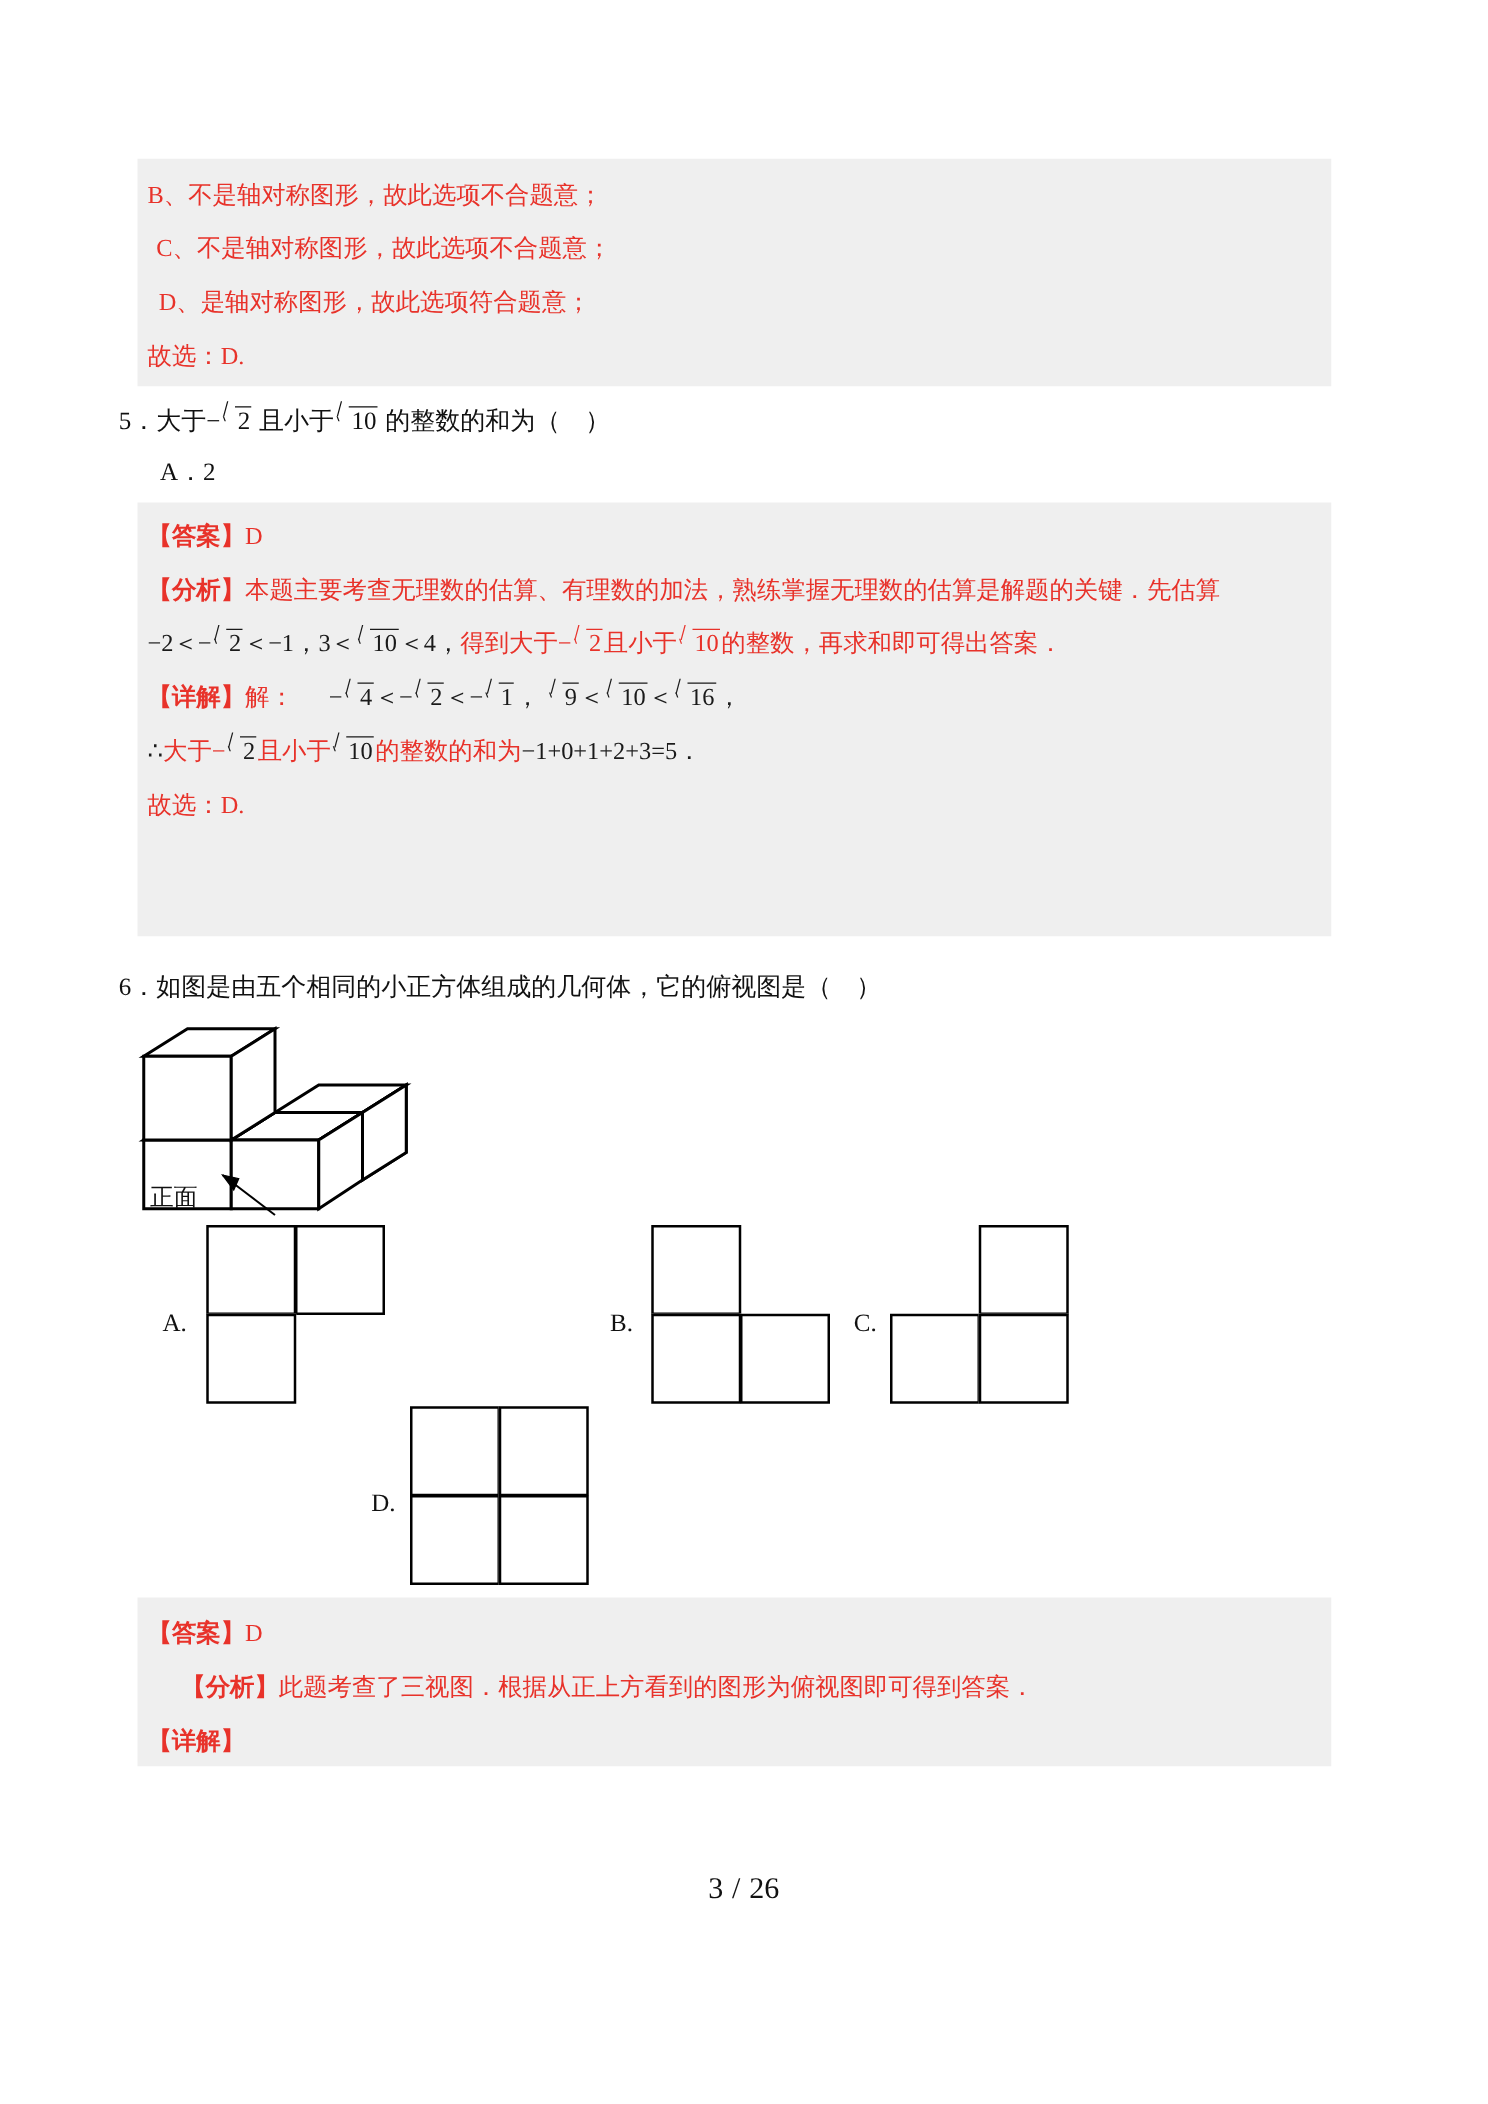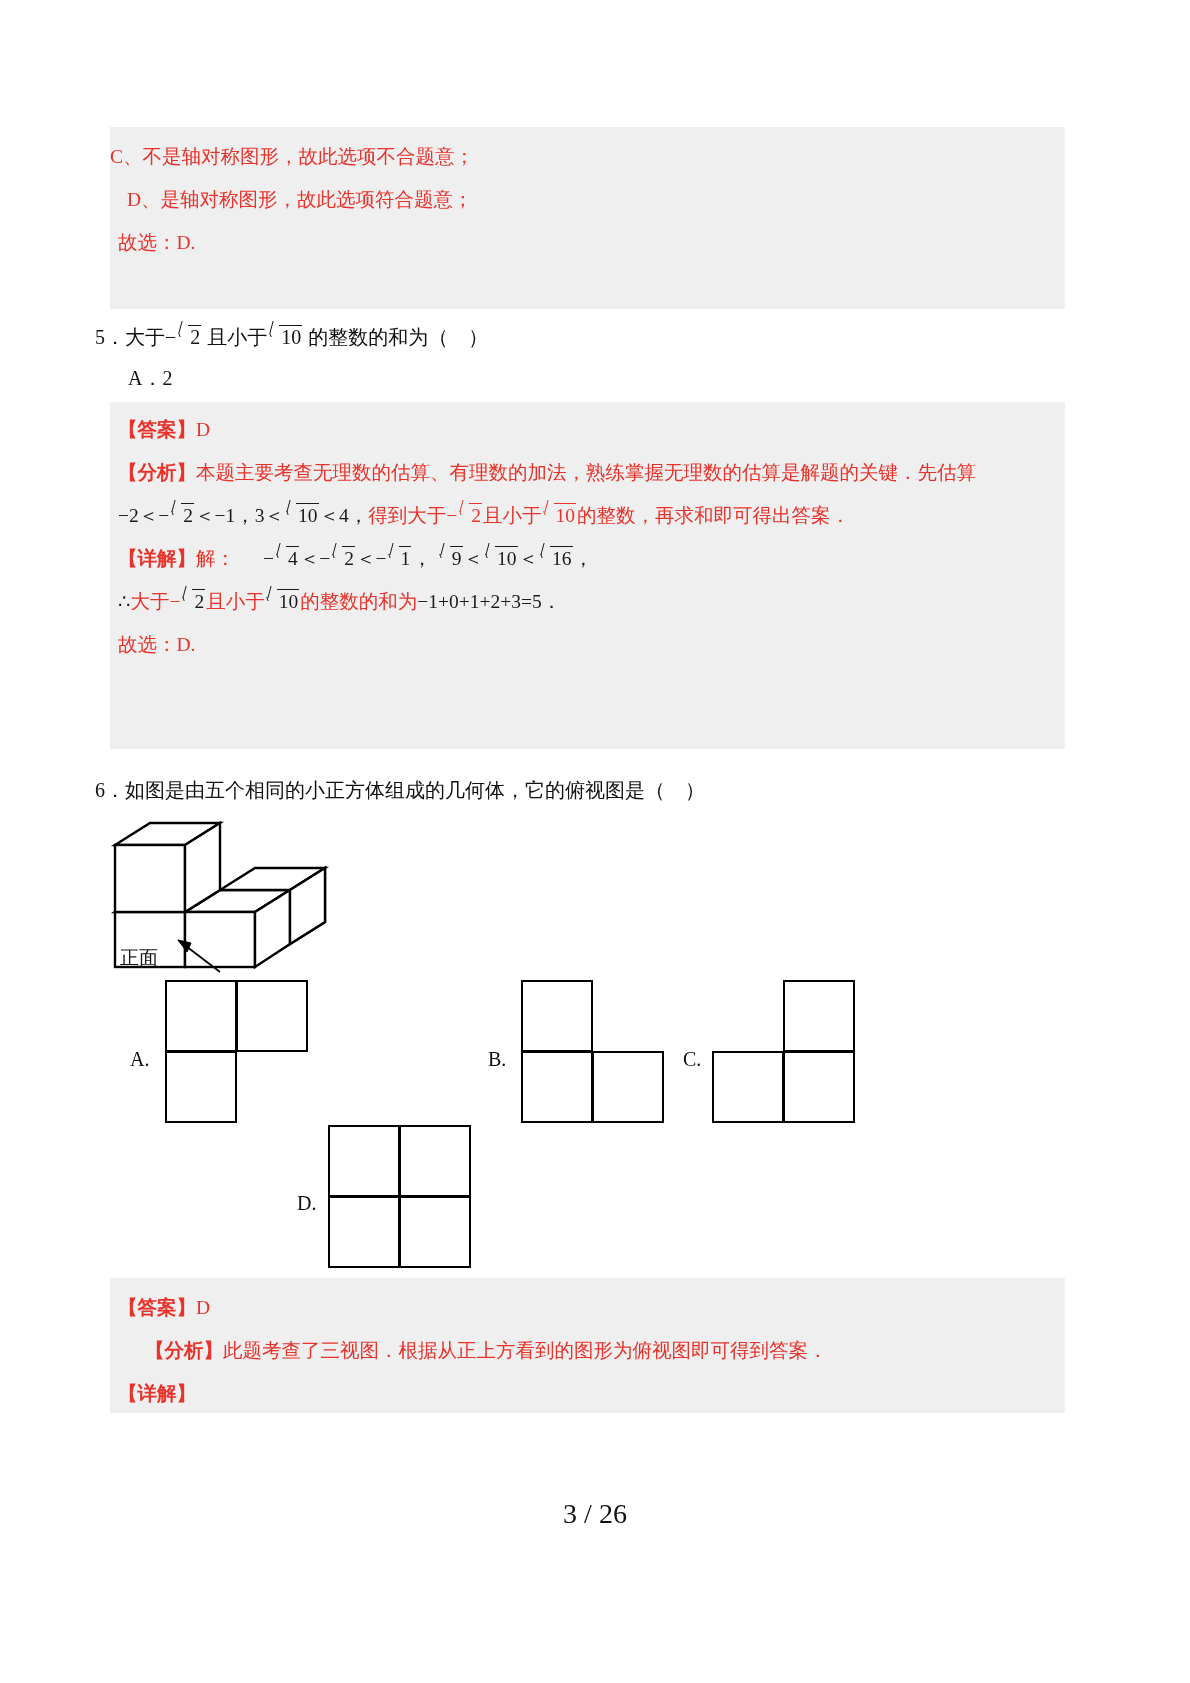--- a/index.html
+++ b/index.html
@@ -104,38 +104,39 @@
     font-size: 20px;
     color: #111;
   }
 
   .footer {
     position: absolute;
     left: 0;
     top: 1498px;
     width: 1190px;
     text-align: center;
-    font-size: 28px;
+    font-size: 24px;
     color: #111;
   }
   .footer .sep { margin: 0 7px; }
 
   .zhengmian {
     position: absolute;
     font-size: 19px;
     color: #111;
   }
 </style>
 </head>
 <body>
 
 <div class="page">
 
   <div class="shade" style="position:absolute;left:110px;top:127px;width:955px;height:182px;padding-top:8px;">
-    <div class="line red" style="padding-left:0;">C、不是轴对称图形，故此选项不合题意；</div>
+    <div class="line red" style="padding-left:8px;">B、不是轴对称图形，故此选项不合题意；</div>
+    <div class="line red" style="padding-left:15px;">C、不是轴对称图形，故此选项不合题意；</div>
     <div class="line red" style="padding-left:17px;font-family:Liberation Serif, serif;">D、是轴对称图形，故此选项符合题意；</div>
     <div class="line" style="padding-left:8px;">
       <span class="red">故选：</span><span class="red">D.</span>
     </div>
   </div>
 
   <div class="qline" style="position:absolute;left:0;top:315px;width:1190px;">
     <span>5．</span><span>大于</span><span class="m">−</span><span class="sqrt"><span class="rad">2</span></span>
     <span>且小于</span><span class="sqrt"><span class="rad">10</span></span>
     <span>的整数的和为（　）</span>

